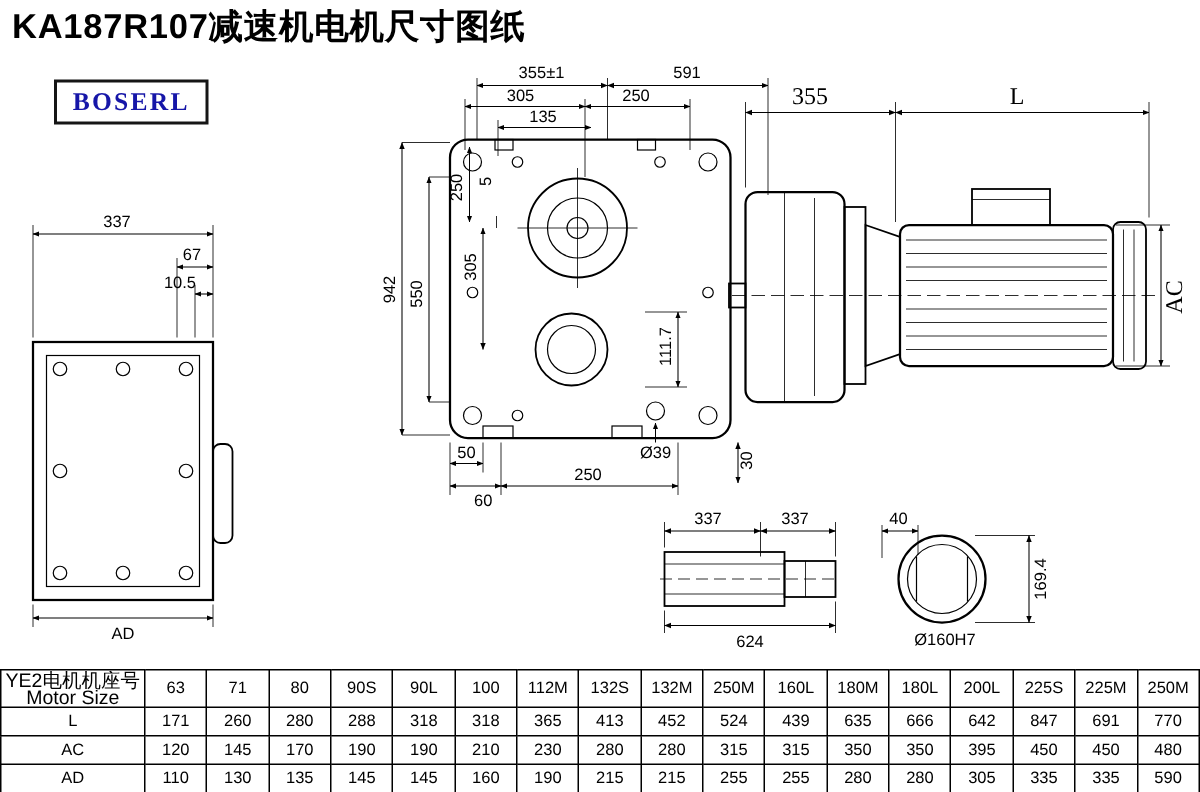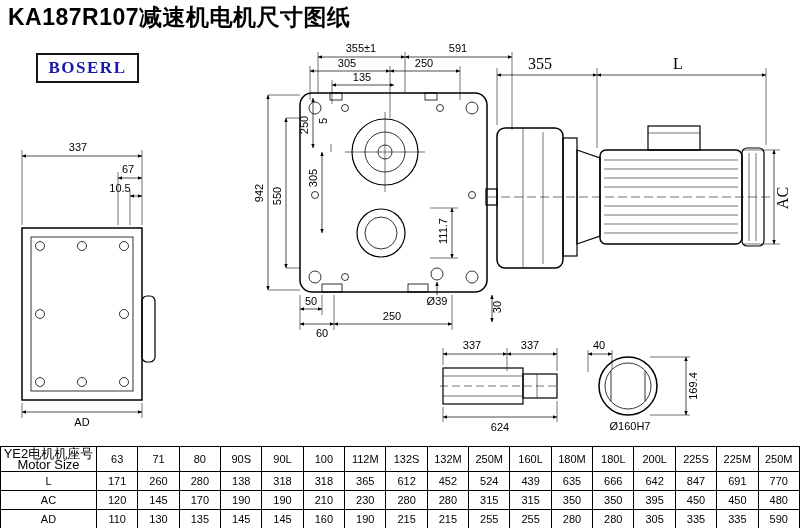--- a/index.html
+++ b/index.html
@@ -270,25 +270,25 @@
         <td>200L</td>
         <td>225S</td>
         <td>225M</td>
         <td>250M</td>
       </tr>
       <tr>
         <td>L</td>
         <td>171</td>
         <td>260</td>
         <td>280</td>
-        <td>138</td>
+        <td>288</td>
         <td>318</td>
         <td>318</td>
         <td>365</td>
-        <td>612</td>
+        <td>413</td>
         <td>452</td>
         <td>524</td>
         <td>439</td>
         <td>635</td>
         <td>666</td>
         <td>642</td>
         <td>847</td>
         <td>691</td>
         <td>770</td>
       </tr>

